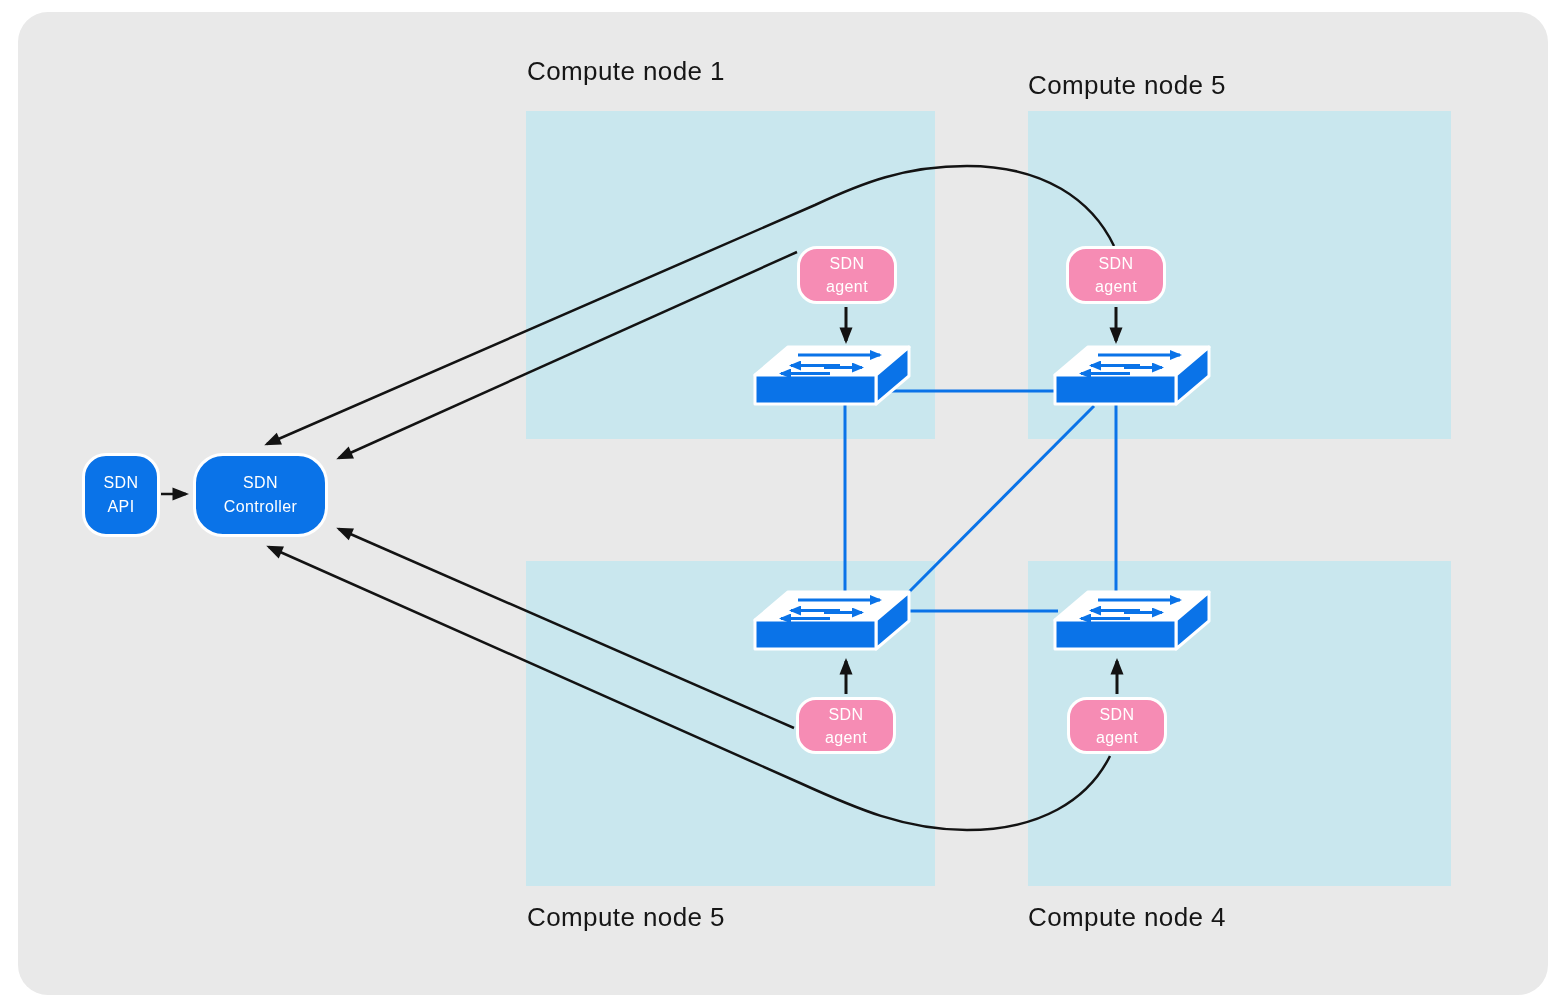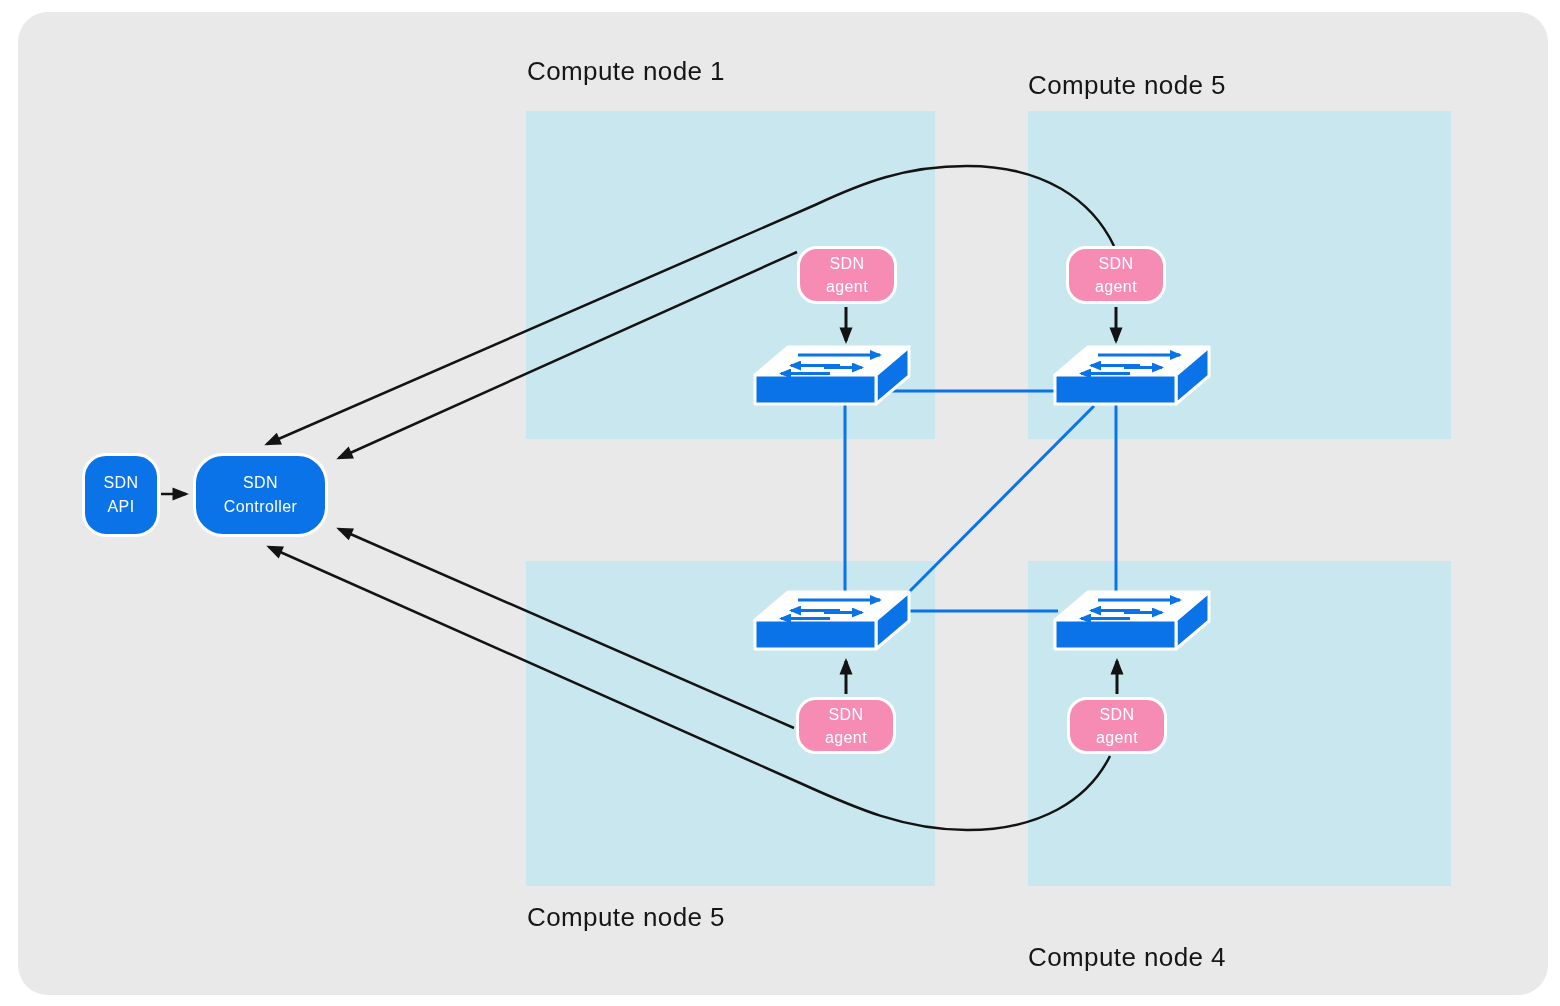--- a/index.html
+++ b/index.html
@@ -10,21 +10,21 @@
   .node-area{position:absolute;background:#c9e7ee;}
   #node-area-1{left:526px;top:111px;width:409px;height:328px;}
   #node-area-2{left:1028px;top:111px;width:423px;height:328px;}
   #node-area-3{left:526px;top:561px;width:409px;height:325px;}
   #node-area-4{left:1028px;top:561px;width:423px;height:325px;}
   svg.layer{position:absolute;left:0;top:0;}
   .node-label{position:absolute;font-size:26px;letter-spacing:0.4px;color:#161616;white-space:nowrap;}
   #node-label-1{left:527px;top:56px;}
   #node-label-2{left:1028px;top:70px;}
   #node-label-3{left:527px;top:902px;}
-  #node-label-4{left:1028px;top:902px;margin-top:40px;}
+  #node-label-4{left:1028px;top:902px;}
   .pill{position:absolute;box-sizing:border-box;border:3px solid #ffffff;color:#ffffff;
         display:flex;flex-direction:column;align-items:center;justify-content:center;
         text-align:center;font-size:16px;line-height:23px;letter-spacing:0.4px;}
   .pill.blue{background:#0a73e8;line-height:24px;}
   #api-box{left:82px;top:453px;width:78px;height:84px;border-radius:24px;}
   #controller-box{left:193px;top:453px;width:135px;height:84px;border-radius:30px;}
   .pill.pink{background:#f68cb4;border-radius:20px;}
   #agent-1{left:797px;top:246px;width:100px;height:58px;}
   #agent-2{left:1066px;top:246px;width:100px;height:58px;}
   #agent-3{left:796px;top:697px;width:100px;height:57px;}

